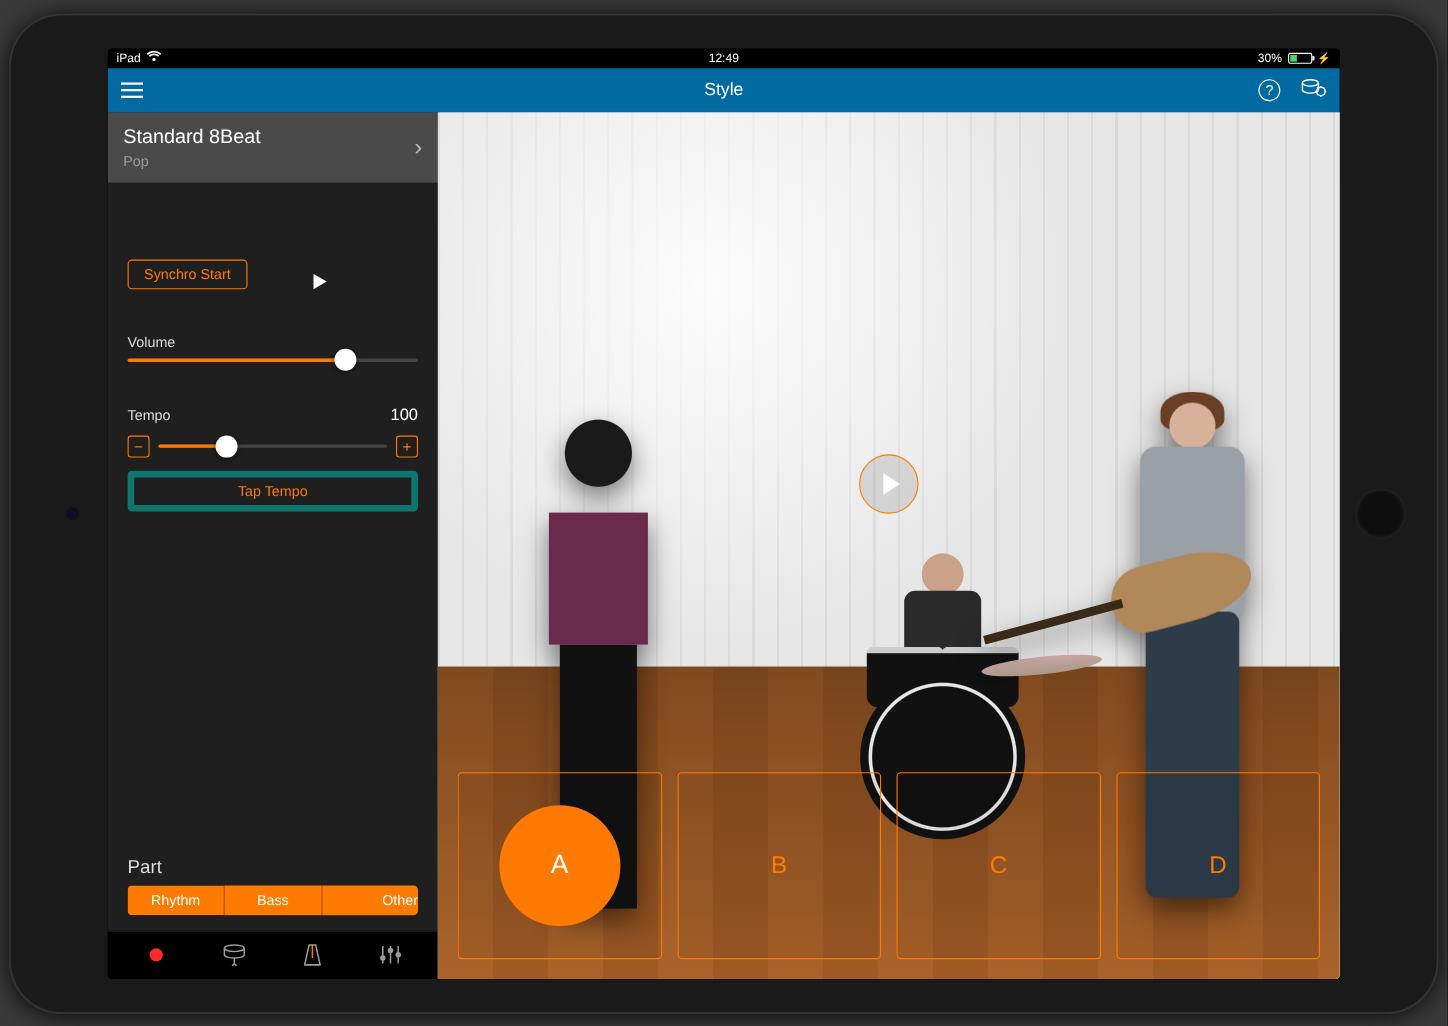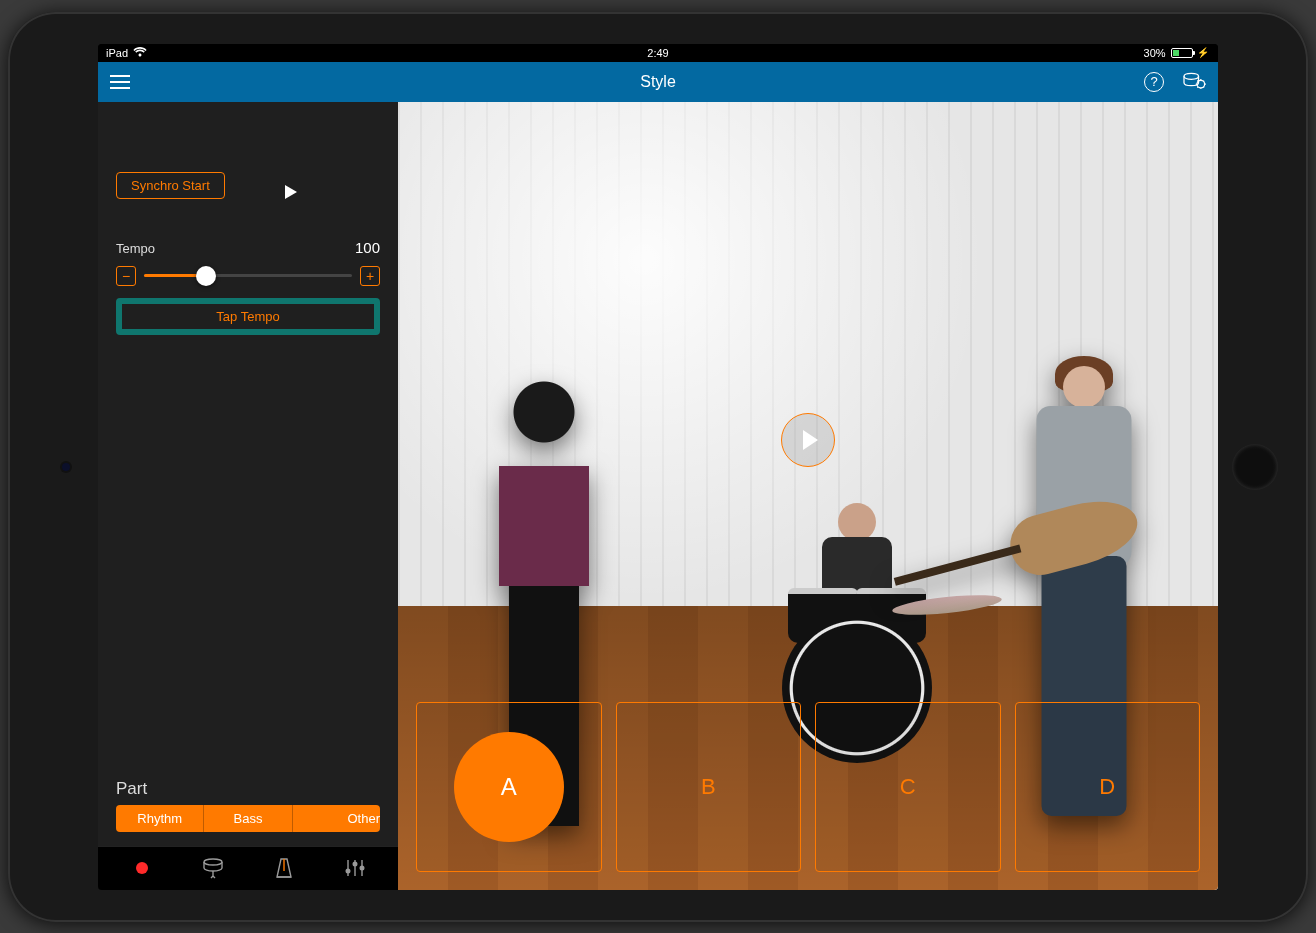--- a/index.html
+++ b/index.html
@@ -262,21 +262,21 @@
 
     <div class="status-bar">
       <div class="status-left">
         <span>iPad</span>
         <span class="wifi-icon">
           <svg width="14" height="10" viewBox="0 0 14 10">
               <path d="M7 9.5c.8 0 1.5-.7 1.5-1.5S7.8 6.5 7 6.5 5.5 7.2 5.5 8 6.2 9.5 7 9.5zM3.3 5.7C4.3 4.7 5.6 4.2 7 4.2s2.7.5 3.7 1.5l1.1-1.1C10.5 3.3 8.8 2.6 7 2.6S3.5 3.3 2.2 4.6l1.1 1.1zM.4 2.9C2.2 1.1 4.5.1 7 .1s4.8 1 6.6 2.8l-1.1 1.1C11 2.5 9.1 1.7 7 1.7S3 2.5 1.5 4L.4 2.9z" fill="#fff"></path>
             </svg>
         </span>
       </div>
-      <div class="status-center">2:49</div>
+      <div class="status-center">12:49</div>
       <div class="status-right">
         <span>30%</span>
         <span class="battery">
             <span class="battery-fill"></span>
           </span>
         <span class="bolt">⚡</span>
       </div>
     </div>
 
     <div class="nav-bar">
@@ -294,26 +294,42 @@
             <path d="M2 7v7c0 1.8 3.6 3.2 8 3.2s8-1.4 8-3.2V7"></path>
             <circle cx="20.5" cy="15.5" r="4.2"></circle>
             <path d="M20.5 11v-1M20.5 21v-1M25 15.5h1M15 15.5h1M23.5 12.5l.7-.7M17.3 18.7l-.7.7M23.5 18.5l.7.7M17.3 12.3l-.7-.7"></path>
           </svg>
         </div>
       </div>
     </div>
 
     <div class="content">
       <div class="sidebar">
+        <div class="style-row">
+          <div class="texts">
+            <div class="style-name">Standard 8Beat</div>
+            <div class="style-cat">Pop</div>
+          </div>
+          <div class="chev">›</div>
+        </div>
 
         <div class="synchro-row">
           <button class="synchro-btn">Synchro Start</button>
           <div class="play-triangle"></div>
         </div>
 
+        <div class="section">
+          <div class="label">Volume</div>
+          <div class="slider-wrap">
+            <div class="track">
+                <div class="fill" style="width:75%"></div>
+                <div class="thumb" style="left:75%"></div>
+              </div>
+          </div>
+        </div>
 
         <div class="section">
           <div class="tempo-head">
             <div class="label" style="margin-top:0">Tempo</div>
             <div class="tempo-val">100</div>
           </div>
           <div class="tempo-controls">
             <div class="sq-btn">−</div>
             <div class="tempo-track">
               <div class="track">

